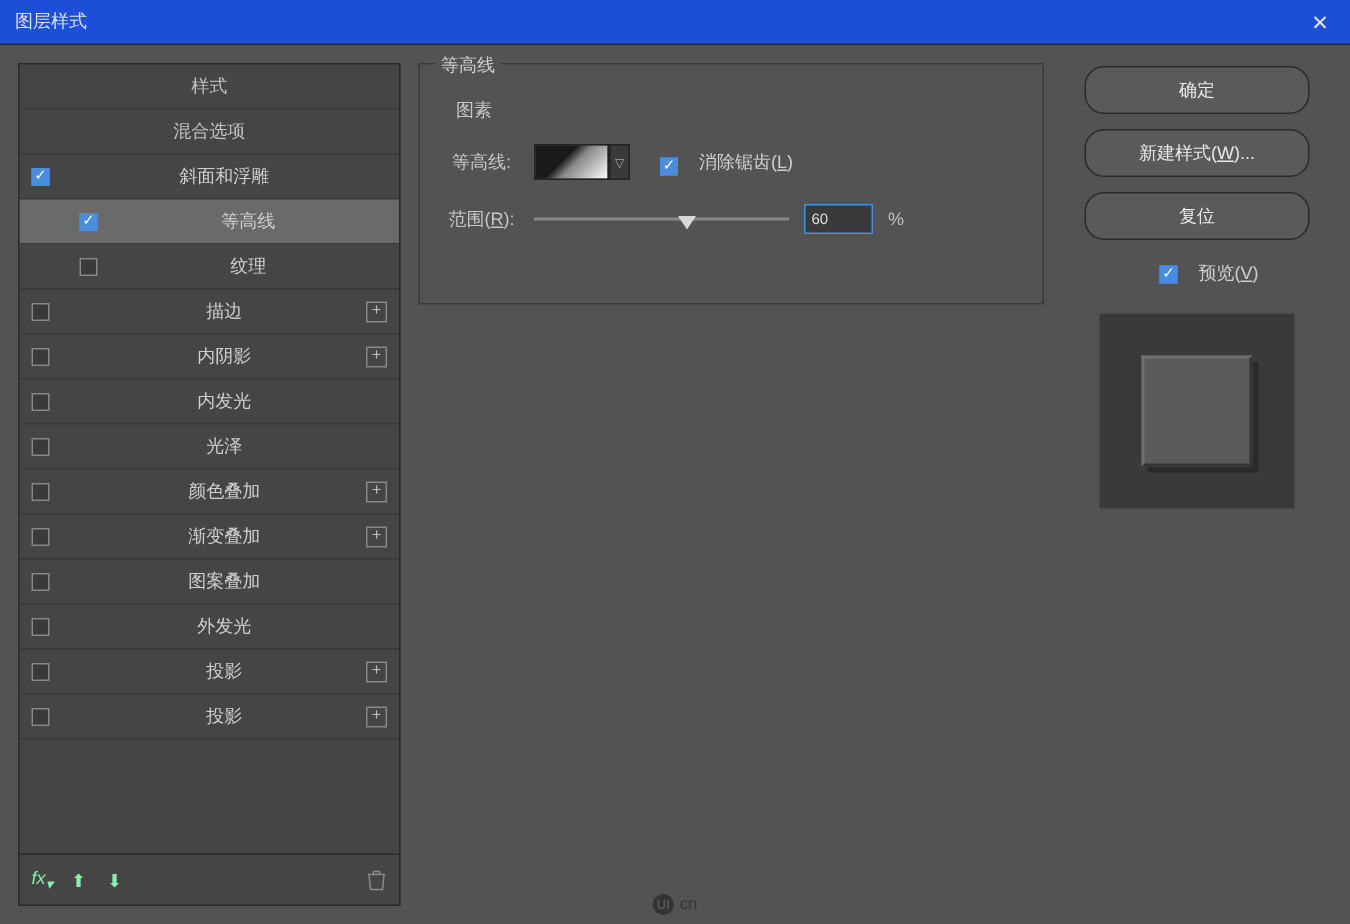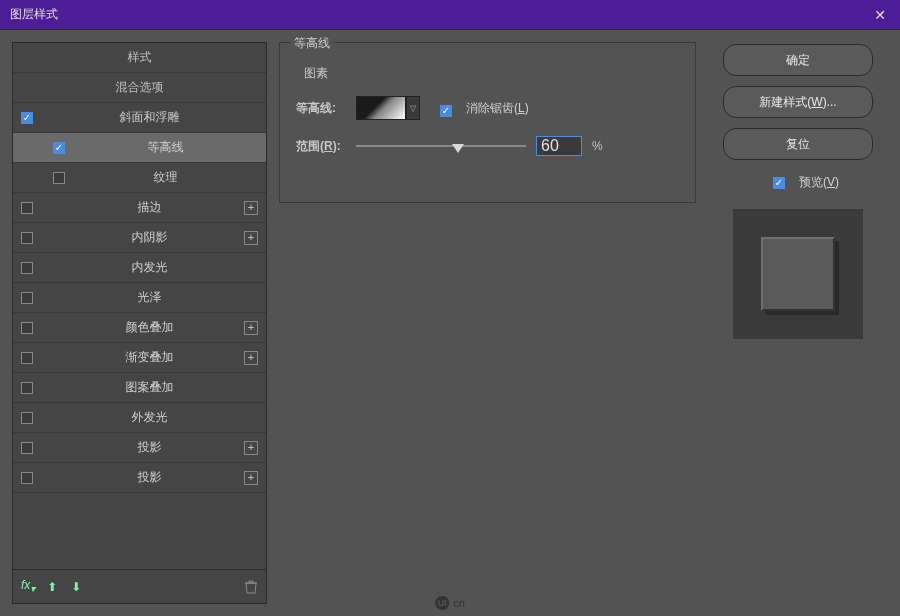--- a/index.html
+++ b/index.html
@@ -1,17 +1,17 @@
 <!DOCTYPE html>
 <html><head>
 <meta charset="utf-8">
 <style>
 * { margin: 0; padding: 0; box-sizing: border-box; font-family: "Microsoft YaHei", Arial, sans-serif; }
 body { background: #535353; color: #d0d0d0; font-size: 12px; overflow: hidden; width: 900px; height: 616px; position: relative; }
-.titlebar { height: 30px; background: #4c1d95; border-bottom: 1px solid #2a2a2a; display: flex; align-items: center; padding: 0 10px; justify-content: space-between; }
+.titlebar { height: 30px; background: #1d4ed8; border-bottom: 1px solid #2a2a2a; display: flex; align-items: center; padding: 0 10px; justify-content: space-between; }
 .titlebar .title { color: #e0e0e0; font-size: 12px; }
 .titlebar .close { width: 20px; height: 20px; display: flex; align-items: center; justify-content: center; cursor: pointer; color: #e0e0e0; font-size: 14px; }
 .content { display: flex; padding: 12px; gap: 12px; height: calc(100% - 30px); }
 .left-panel { width: 255px; background: #454545; border: 1px solid #2a2a2a; display: flex; flex-direction: column; }
 .left-panel .list { flex: 1; overflow: auto; }
 .row { height: 30px; display: flex; align-items: center; padding: 0 8px; border-bottom: 1px solid #393939; position: relative; cursor: pointer; text-align: center; }
 .row.header { color: #c0c0c0; }
 .row.selected { background: #6a6a6a; }
 .row.indent2 { padding-left: 40px; }
 .checkbox { width: 12px; height: 12px; border: 1px solid #888; margin-right: 8px; background: #3a3a3a; display: inline-flex; align-items: center; justify-content: center; flex-shrink:0; }
@@ -20,28 +20,28 @@
 .row .plus { position: absolute; right: 8px; top: 50%; transform: translateY(-50%); width: 14px; height: 14px; border: 1px solid #888; display: flex; align-items: center; justify-content: center; color: #c0c0c0; font-size: 11px; line-height: 1; }
 .left-footer { height: 34px; border-top: 1px solid #2a2a2a; display: flex; align-items: center; padding: 0 8px; gap: 10px; color: #86efac; font-style: italic; }
 .left-footer .spacer { flex: 1; }
 .left-footer .icon { width: 14px; height: 14px; display: flex; align-items: center; justify-content: center; font-style: normal; }
 .center-panel { flex: 1; background: #535353; position: relative; }
 .group-box { border: 1px solid #3a3a3a; margin: 0 0 0 0; padding: 16px 16px 30px 16px; position: relative; }
 .group-box .legend { position: absolute; top: -8px; left: 10px; background: #535353; padding: 0 4px; color: #d0d0d0; }
 .inner-group { margin-top: 6px; }
 .inner-group .sub-legend { color: #c8c8c8; margin-bottom: 14px; display: block; padding-left: 8px; }
 .form-row { display: flex; align-items: center; margin-bottom: 16px; gap: 10px; }
-.form-row .label { width: 50px; text-align: left; color: #c8c8c8; font-weight: bold; }
+.form-row .label { width: 50px; text-align: center; color: #c8c8c8; }
 .contour-swatch { width: 50px; height: 24px; background: linear-gradient(135deg, #1a1a1a 0%, #1a1a1a 40%, #888 55%, #fff 100%); border: 1px solid #222; position: relative; }
 .contour-dd { width: 14px; height: 24px; background: #3a3a3a; border: 1px solid #222; display: flex; align-items: center; justify-content: center; color: #aaa; font-size: 8px; }
 .check-inline { display: flex; align-items: flex-end; gap: 6px; }
 .slider-wrap { position: relative; width: 170px; height: 18px; display: flex; align-items: center; }
 .slider-track { height: 2px; background: #8a8a8a; width: 100%; position: absolute; top: 50%; transform: translateY(-50%); }
 .slider-thumb { position: absolute; top: 50%; width: 0; height: 0; border-left: 6px solid transparent; border-right: 6px solid transparent; border-top: 9px solid #d8d8d8; transform: translate(-50%, -2px); }
-.num-input { width: 46px; height: 20px; background: #3a3a3a; border: 1px solid #4a8de0; color: #e0e0e0; text-align: left; padding: 0 4px; font-size: 16px; }
+.num-input { width: 46px; height: 20px; background: #3a3a3a; border: 1px solid #4a8de0; color: #e0e0e0; text-align: left; padding: 0 4px; font-size: 10px; }
 .unit { color: #c0c0c0; }
 .right-panel { width: 180px; display: flex; flex-direction: column; align-items: center; gap: 10px; padding-top: 2px; }
 .btn { width: 150px; height: 32px; border: 1px solid #2a2a2a; background: #5a5a5a; color: #e8e8e8; border-radius: 13px; display: flex; align-items: center; justify-content: center; cursor: pointer; font-size: 12px; }
 .preview-check { display: flex; align-items: center; gap: 6px; margin-top: 4px; padding-left: 16px; }
 .preview-box { width: 130px; height: 130px; background: #3a3a3a; margin-top: 8px; display: flex; align-items: center; justify-content: center; }
 .preview-inner { width: 74px; height: 74px; background: #5a5a5a; border-top: 2px solid #6f6f6f; border-left: 2px solid #6f6f6f; border-right: 2px solid #333; border-bottom: 2px solid #333; box-shadow: 4px 4px 0 #2a2a2a; }
 .underline-hot { text-decoration: underline; }
 .watermark { position: absolute; bottom: 6px; left: 50%; transform: translateX(-50%); color: rgba(20,20,20,0.5); font-size: 11px; display: flex; align-items: center; gap: 4px; }
 .watermark .circ { width: 14px; height: 14px; background: rgba(20,20,20,0.5); color: #535353; border-radius: 50%; display:flex; align-items:center; justify-content:center; font-size:9px; font-weight:bold;}
 .row-label { flex:1; white-space:nowrap; overflow:hidden; }

